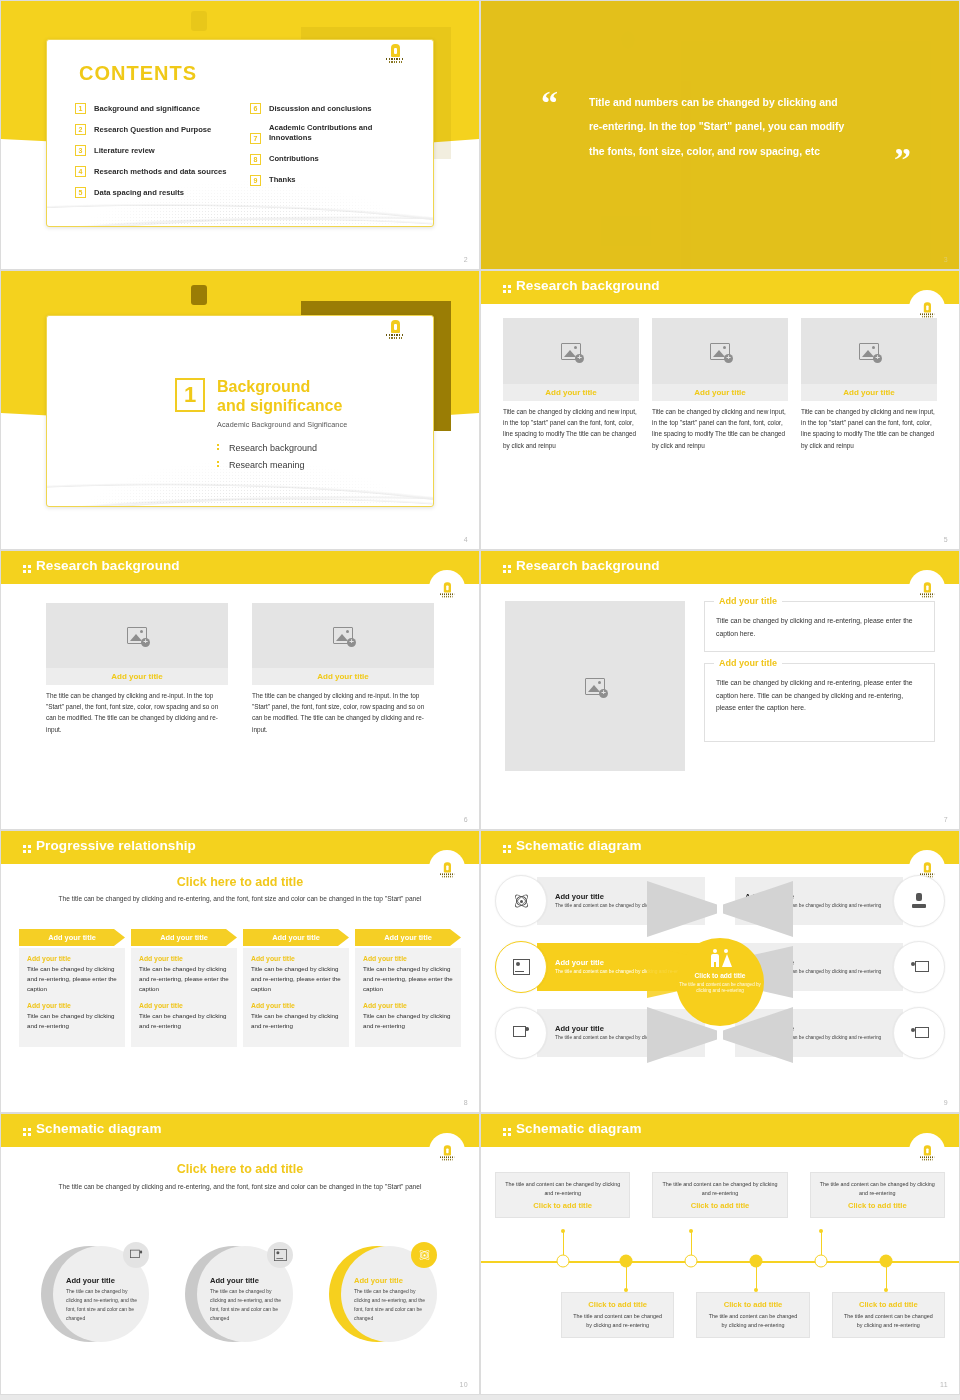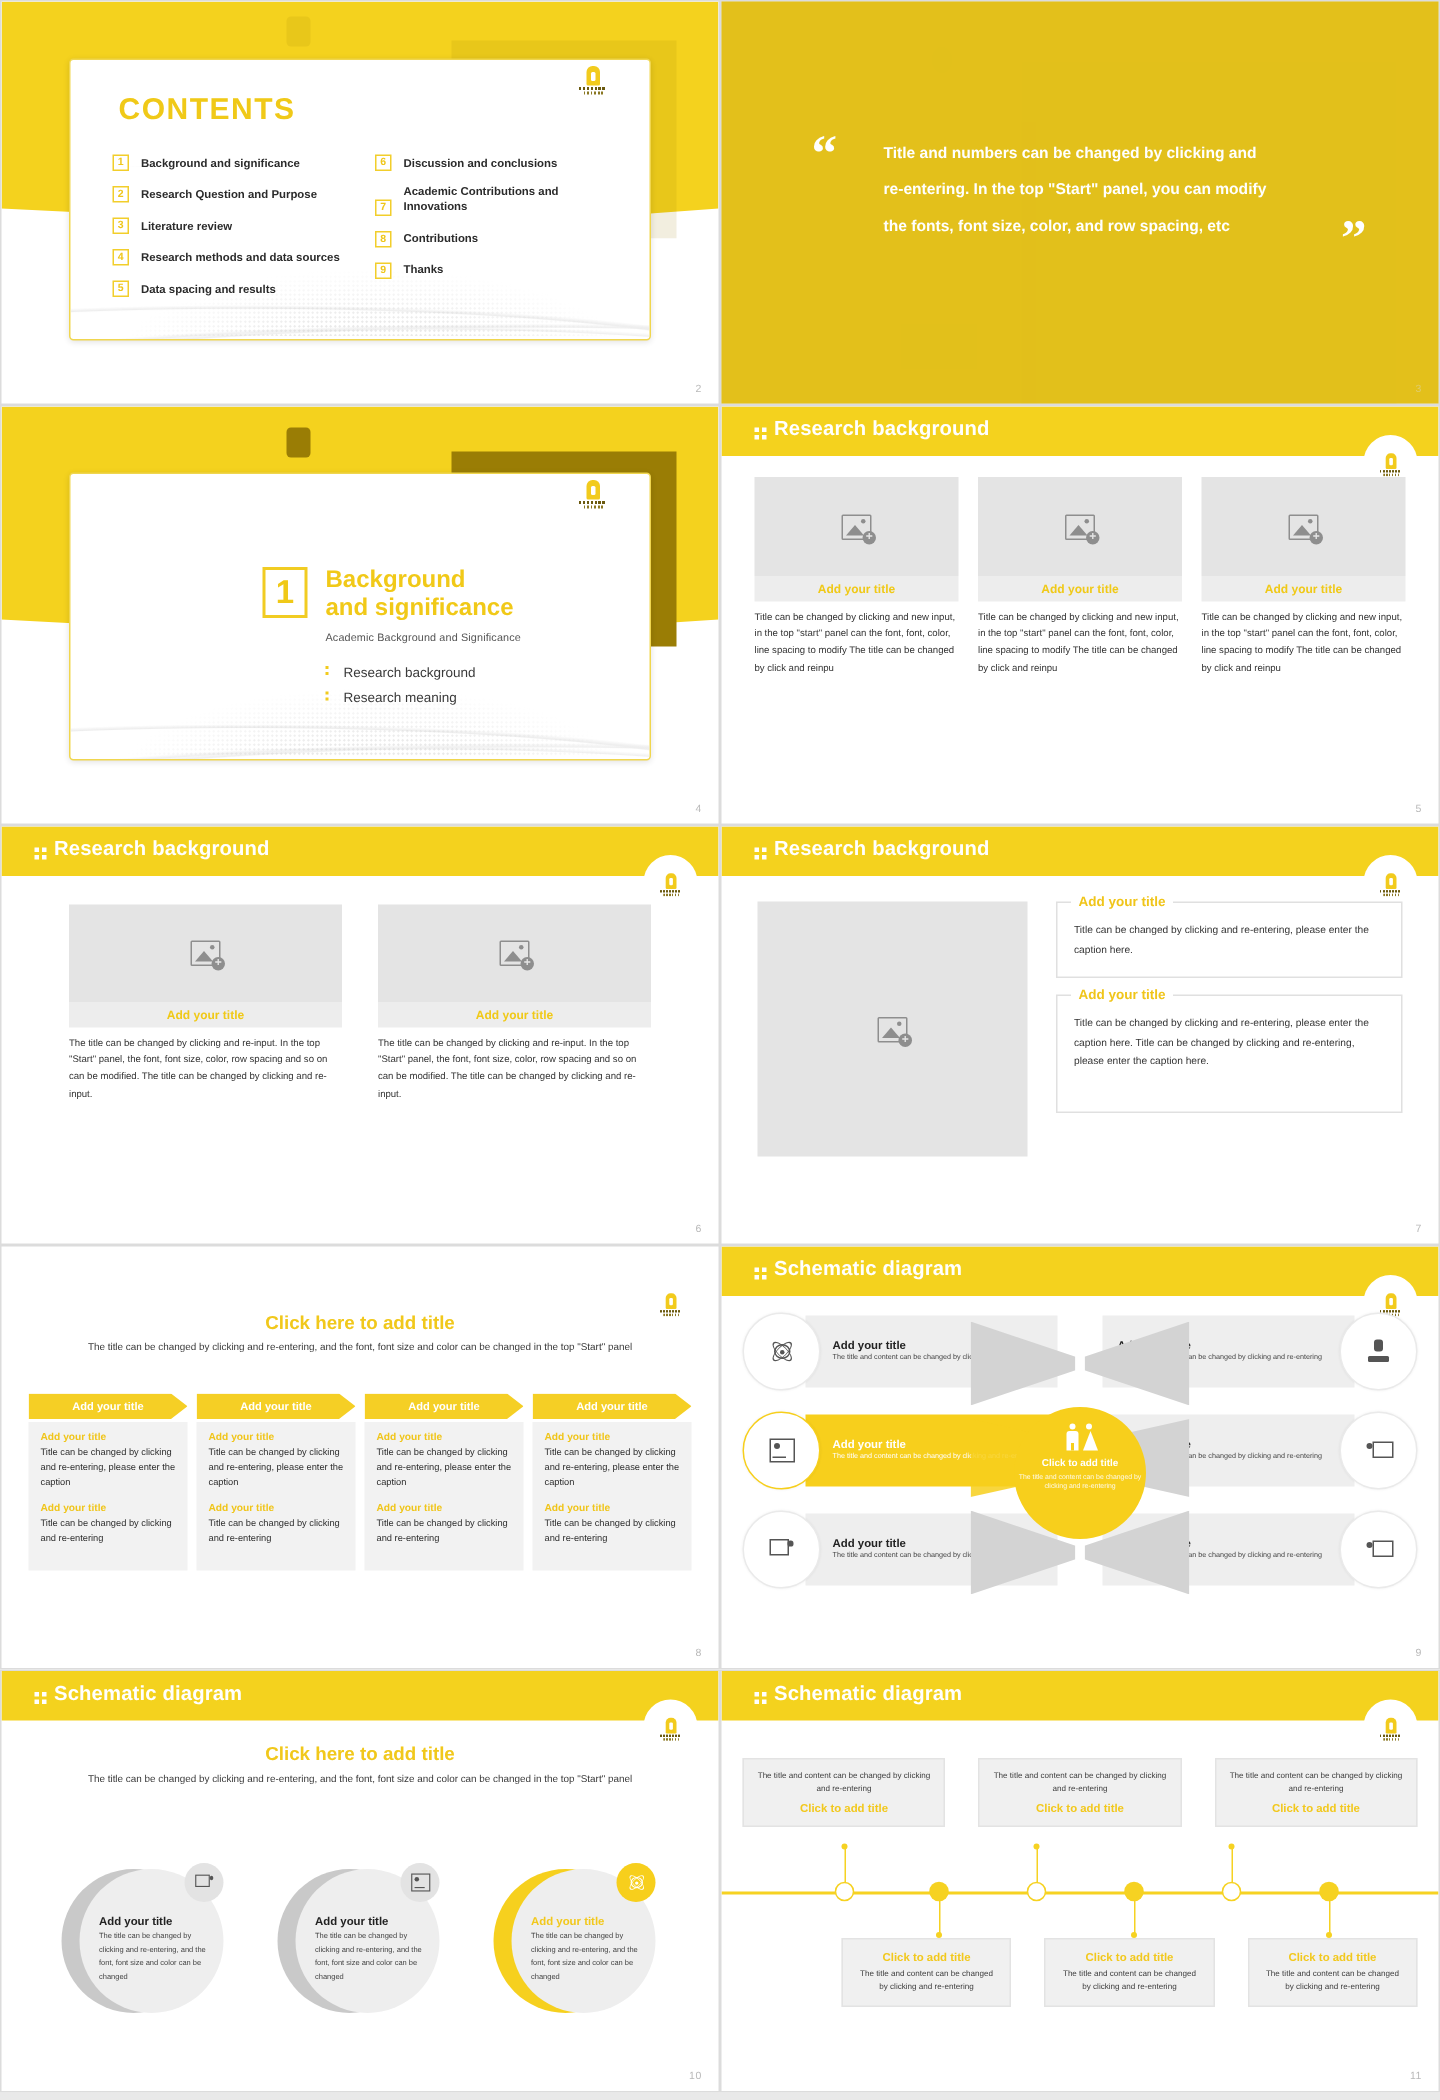--- a/index.html
+++ b/index.html
@@ -608,20 +608,30 @@
         <div class="fieldset" style="padding-bottom:26px">
           <span class="lg">Add your title</span>
           <p>Title can be changed by clicking and re-entering, please enter the caption here. Title can be changed by clicking and re-entering, please enter the caption here.</p>
         </div>
       </div>
     </div>
     <div class="pgnum">7</div>
   </div>
 
   <div class="slide">
+    <div class="hbar">
+      <div class="htxt">
+        <span class="hdots">
+            <span></span>
+            <span></span>
+            <span></span>
+            <span></span>
+          </span><span>Progressive relationship</span>
+      </div>
+    </div>
     <div class="logo-badge" style="top:19px;right:14px;width:36px;height:36px">
       <div class="logo" style="transform:scale(.8)">
         <div class="mark"></div>
           <div class="l1"></div>
           <div class="l2"></div>
       </div>
     </div>
 
     <div class="center-title">Click here to add title</div>
     <div class="center-sub">The title can be changed by clicking and re-entering, and the font, font size and color can be changed in the top "Start" panel</div>

